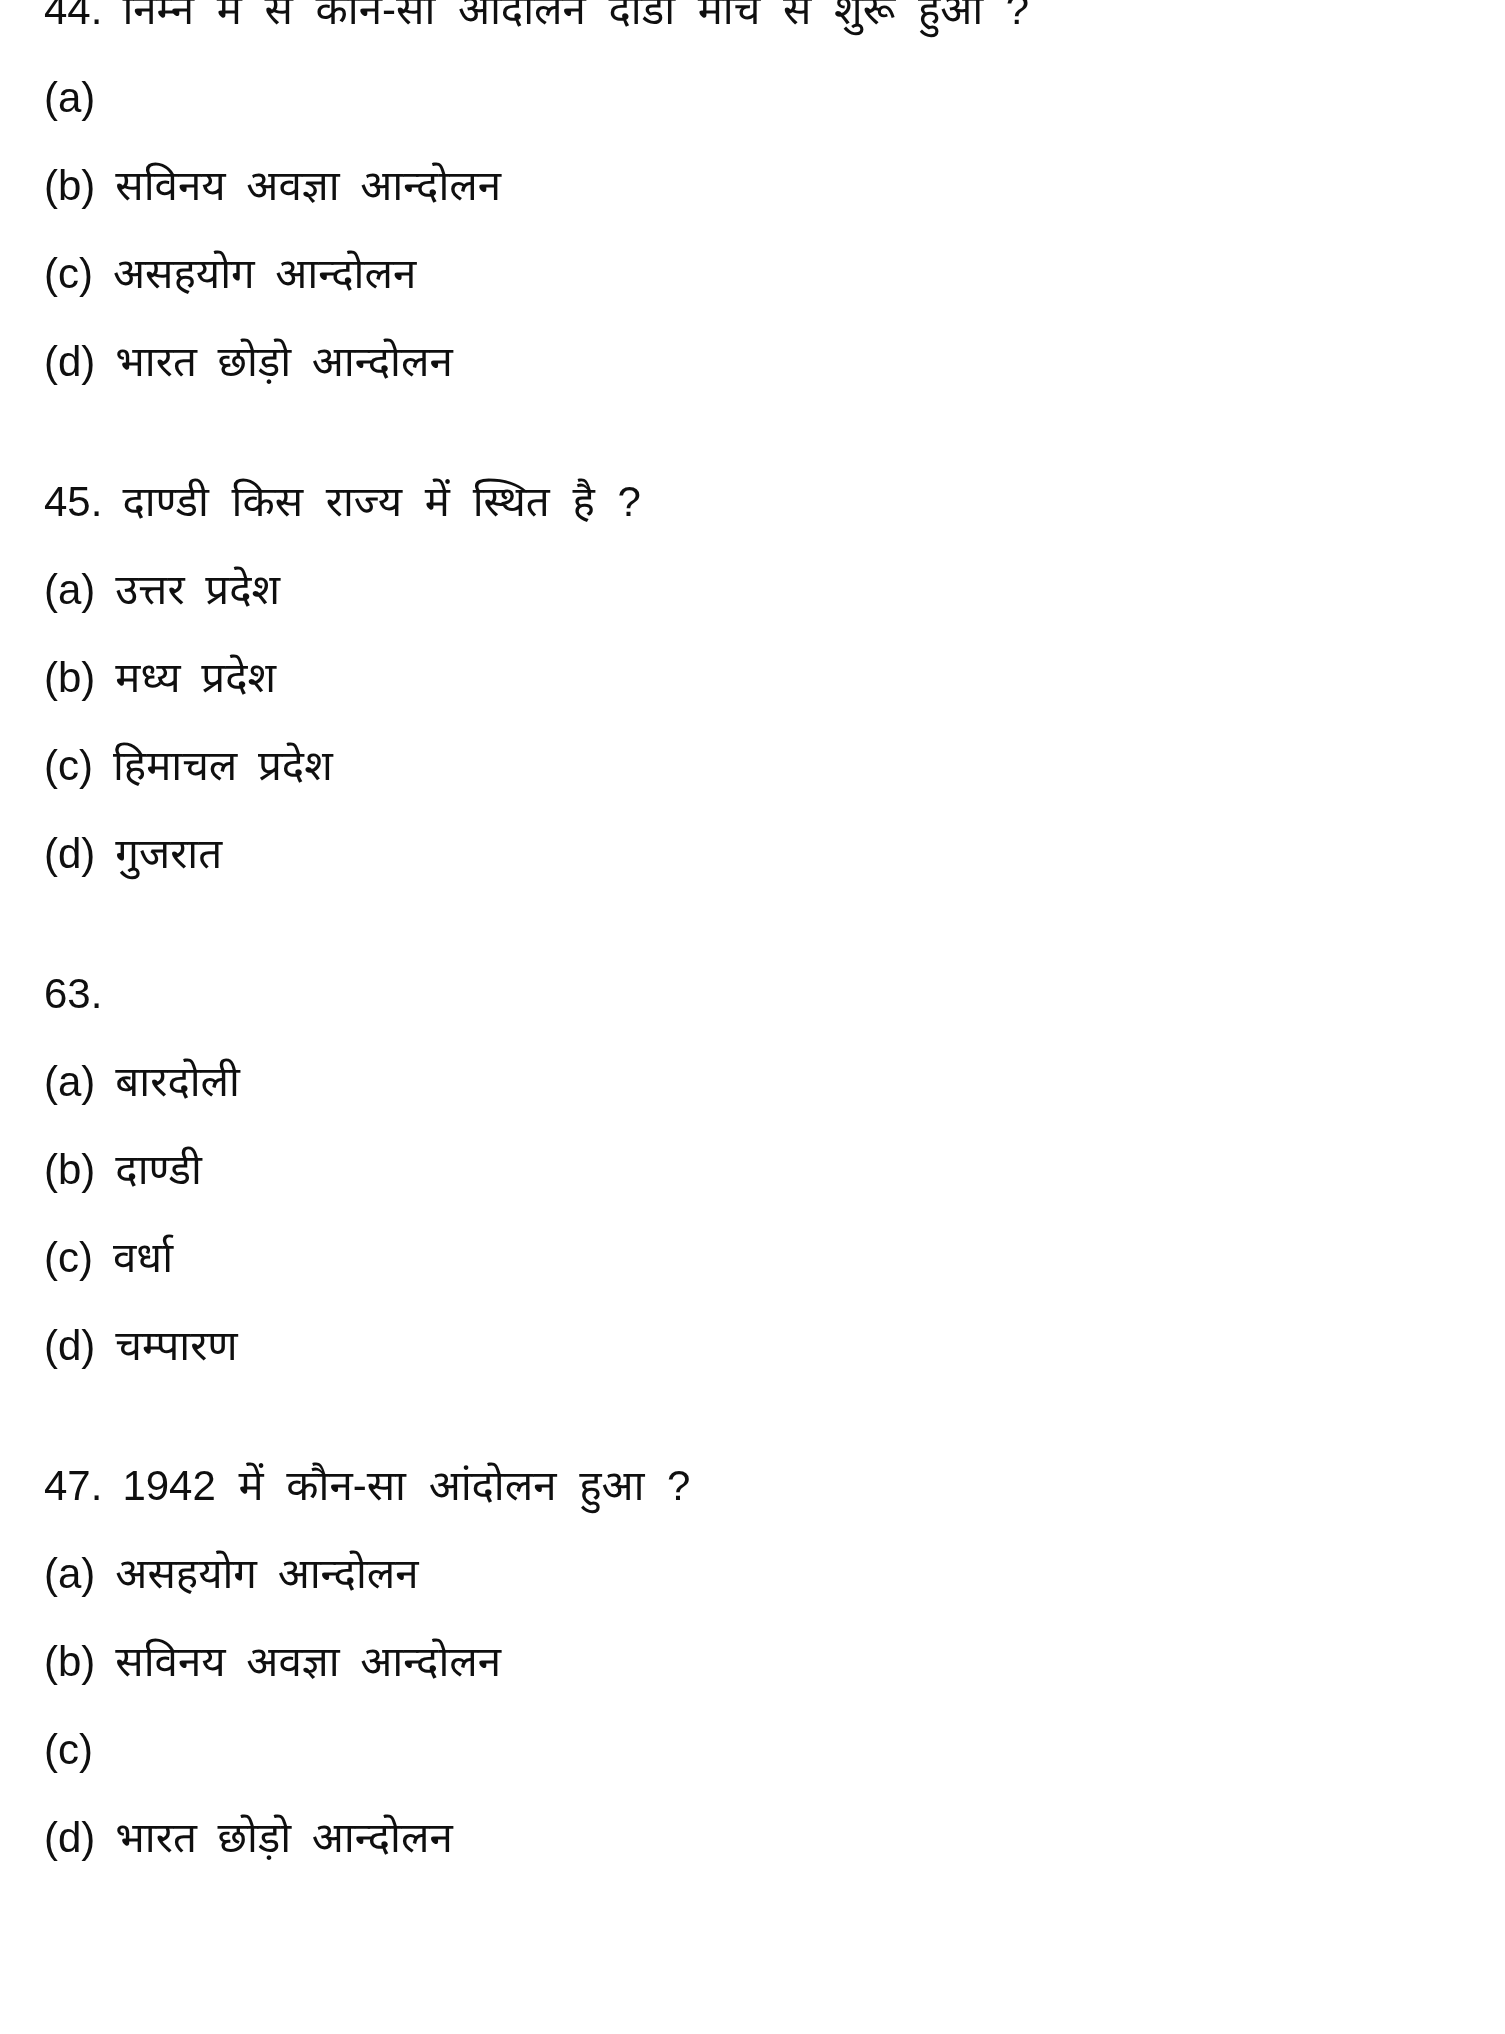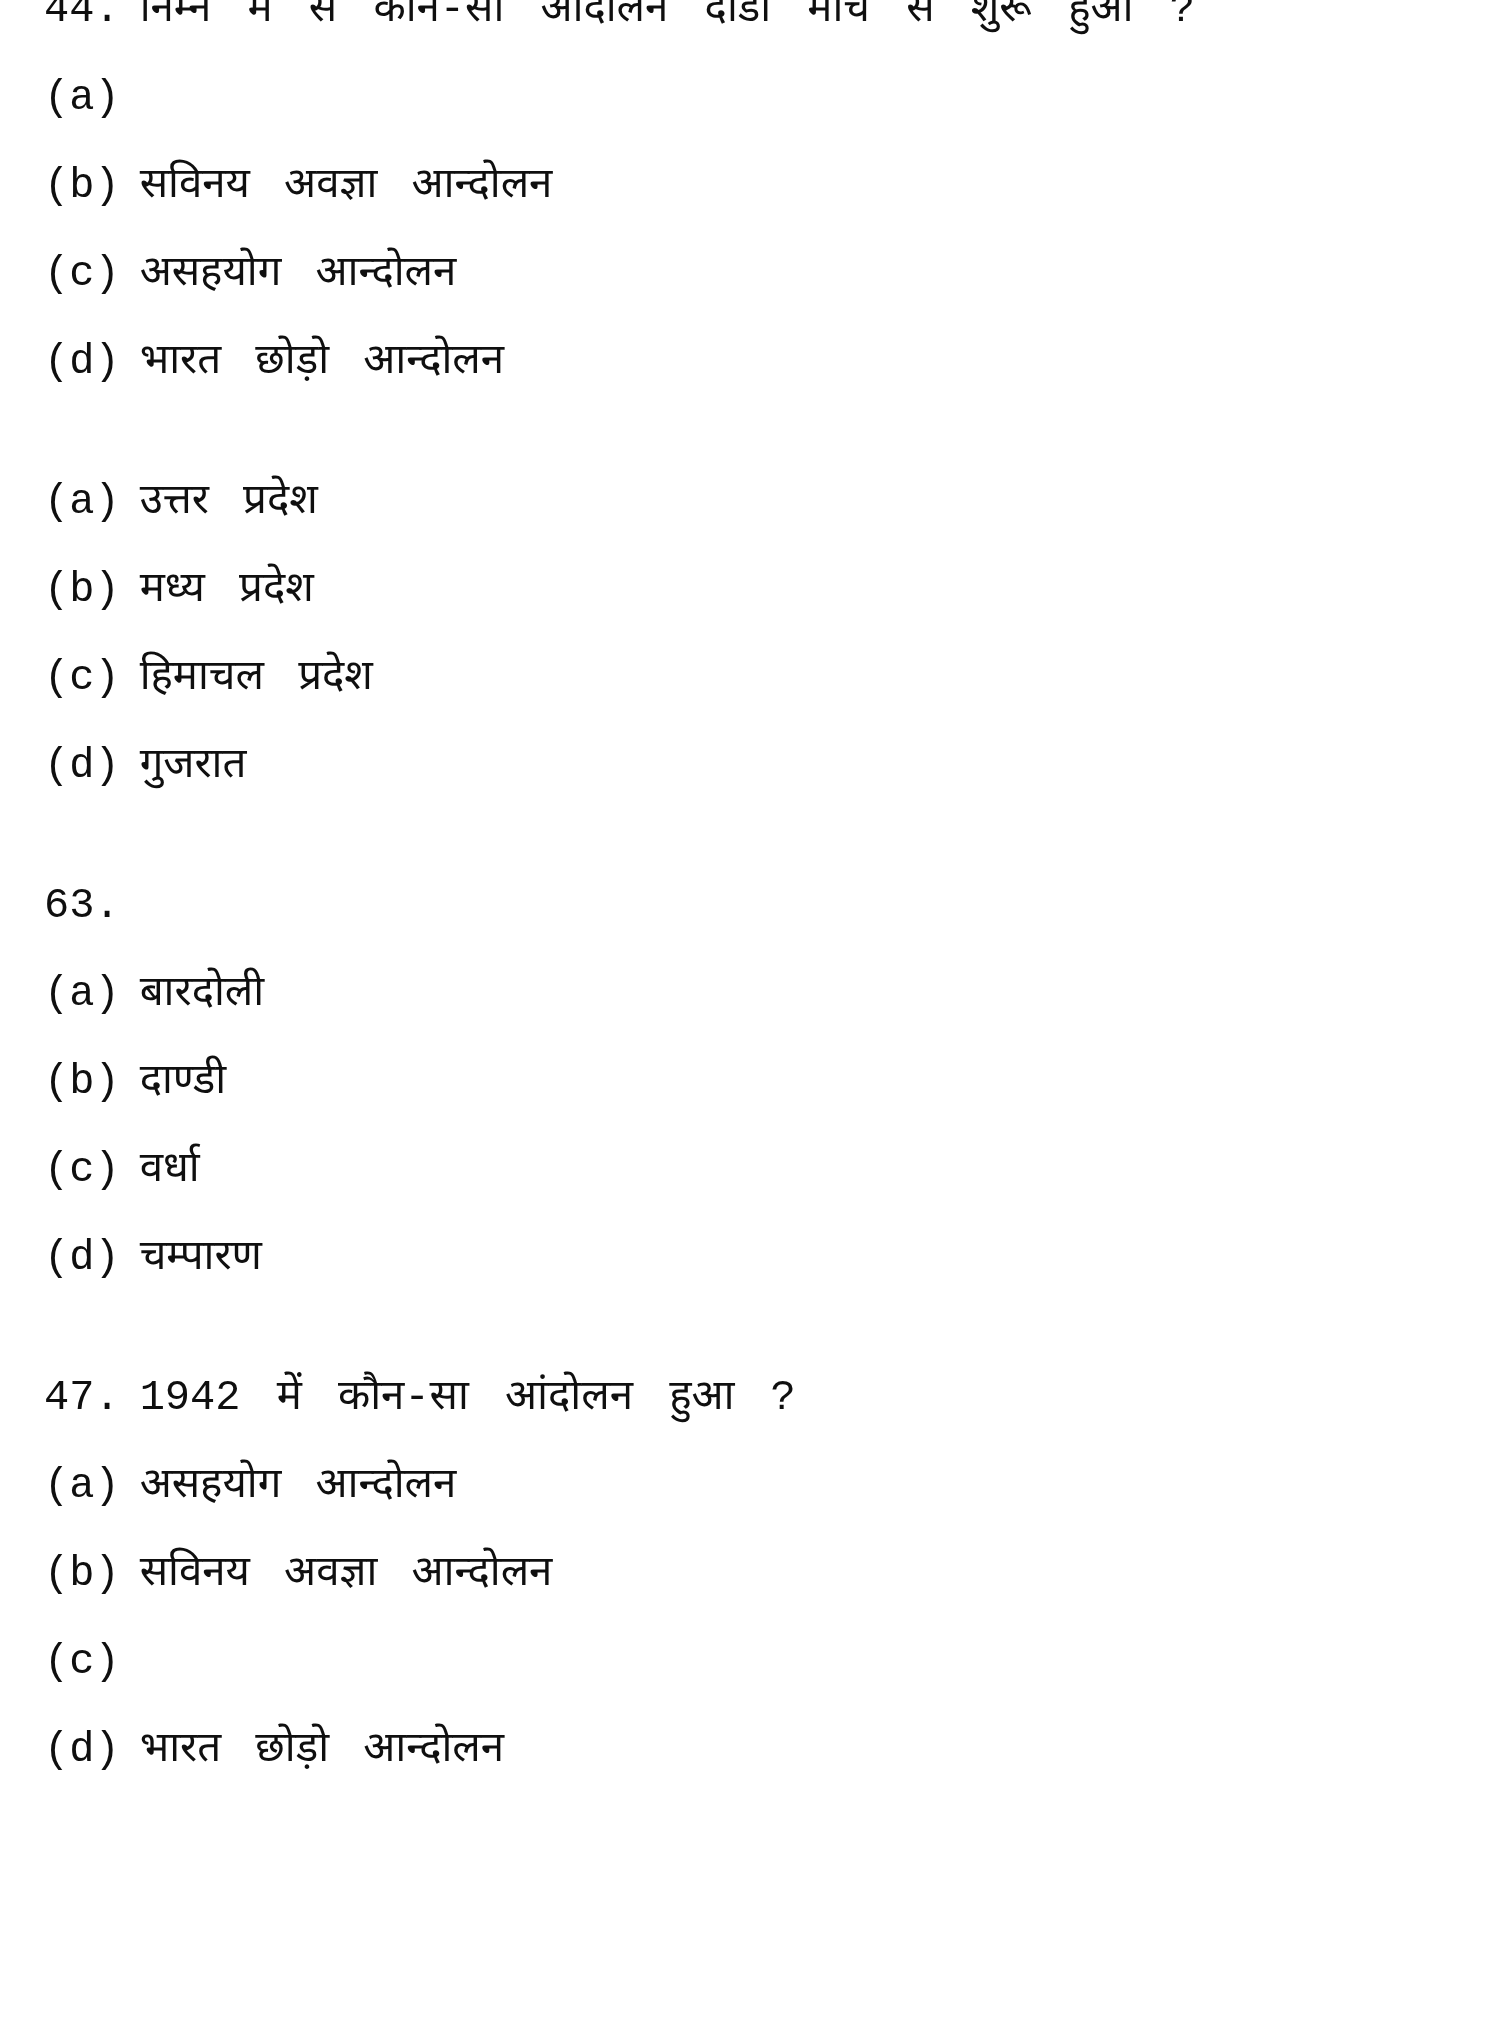--- a/index.html
+++ b/index.html
@@ -11,21 +11,20 @@
     overflow: hidden;
     font-family: "Liberation Sans", "DejaVu Sans", sans-serif;
   }
   .page {
     box-sizing: border-box;
     width: 1207px;
     height: 2034px;
     padding-left: 44px;
     padding-right: 30px;
     overflow: hidden;
-    font-family: Liberation Mono, monospace;
   }
   .content {
     margin-top: -14px; 
   }
   .block {
     margin-bottom: 92px;
   }
   .row {
     display: flex;
     align-items: baseline;
@@ -70,20 +69,24 @@
         <span class="marker">(c)</span>
         <span class="text">असहयोग आन्दोलन</span>
       </div>
       <div class="row">
         <span class="marker">(d)</span>
         <span class="text">भारत छोड़ो आन्दोलन</span>
       </div>
     </section>
 
     <section class="block">
+      <div class="row q">
+        <span class="marker">45.</span>
+        <span class="text">दाण्डी किस राज्य में स्थित है ?</span>
+      </div>
       <div class="row">
         <span class="marker">(a)</span>
         <span class="text">उत्तर प्रदेश</span>
       </div>
       <div class="row">
         <span class="marker">(b)</span>
         <span class="text">मध्य प्रदेश</span>
       </div>
       <div class="row">
         <span class="marker">(c)</span>

